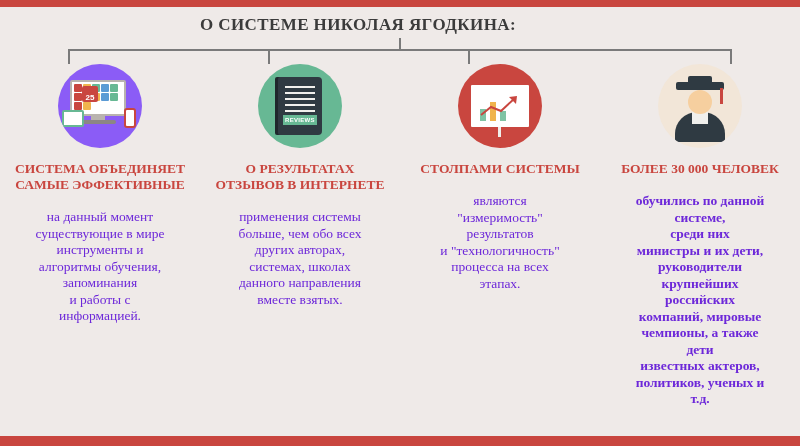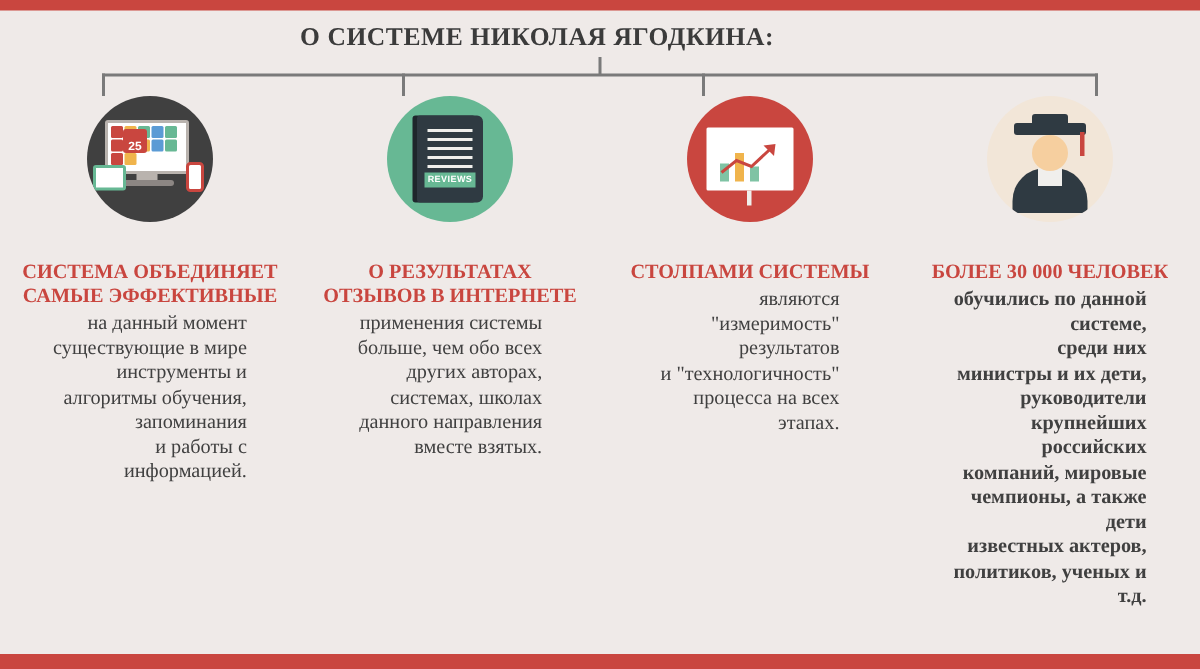--- a/index.html
+++ b/index.html
@@ -76,39 +76,39 @@
   }
   .circle {
     width: 84px; height: 84px;
     border-radius: 50%;
     display: flex;
     align-items: center;
     justify-content: center;
     position: relative;
     overflow: hidden;
   }
-  .c1 { background: #404040; }
+  .c1 { background: #8b5cf6; }
   .c2 { background: #67b894; }
   .c3 { background: #c9463f; }
   .c4 { background: #f2e6d8; }
 
   .headline {
-    margin-top: 25px;
+    margin-top: 13px;
     color: #c9463f;
     font-weight: bold;
     font-size: 13.5px;
     line-height: 16px;
     text-align: center;
   }
   .body-text {
-    margin-top: 2px;
-    color: #404040;
+    margin-top: 16px;
+    color: #6d28d9;
     font-size: 13.5px;
     line-height: 16.5px;
-    text-align: right;
+    text-align: center;
   }
   .body-text.bold { font-weight: bold; }
 
   
   .mon-screen {
     position: absolute;
     left: 12px; top: 16px;
     width: 56px; height: 36px;
     background: #ffffff;
     border: 2px solid #b9b3ae;

